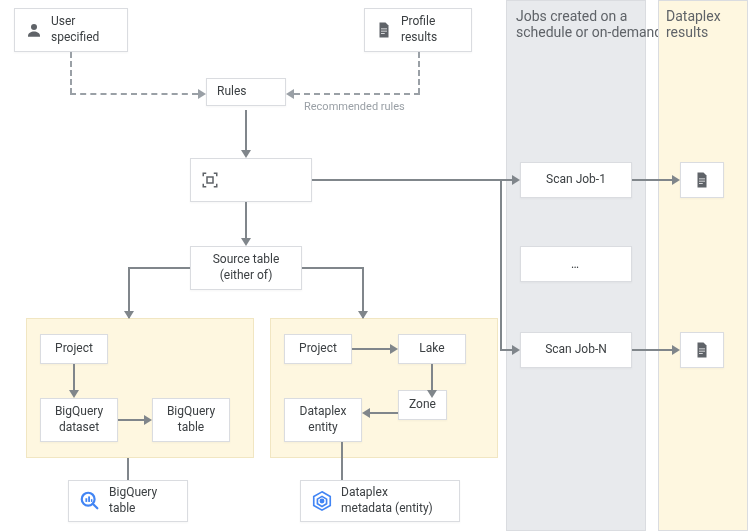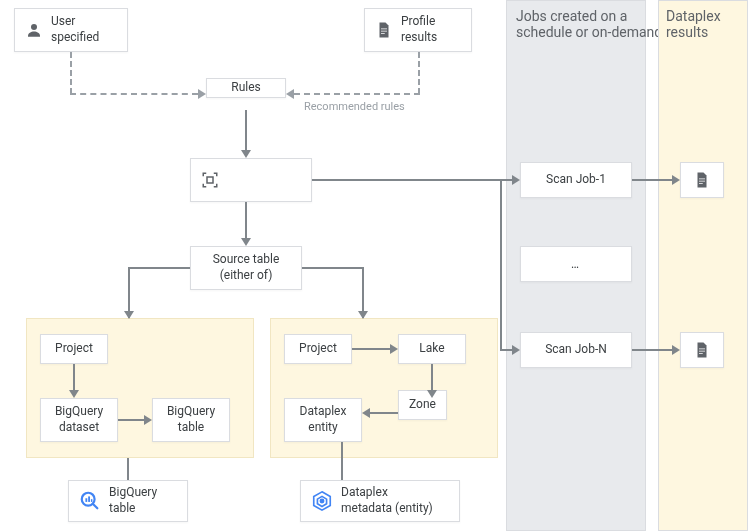--- a/index.html
+++ b/index.html
@@ -96,21 +96,21 @@
   <span class="icon">
     <svg viewBox="0 0 24 24" fill="#5f6368">
         <path d="M6 2h8l4 4v16H6z"></path>
         <path fill="#fff" d="M8 10h8v1H8zm0 3h8v1H8zm0 3h5v1H8z"></path>
       </svg>
   </span>
   <span class="label">Profile
 results</span>
 </div>
 
-<div class="node" style="left:206px; top:78px; width:80px; height:20px; justify-content:center;">
+<div class="node" style="left:206px; top:78px; width:80px; height:28px; ">
   <span class="label">Rules</span>
 </div>
 
 <div class="caption" style="left:304px; top:100px;">Recommended rules</div>
 
 <div class="node" style="left:190px; top:158px; width:122px; height:44px;">
   <span class="icon">
     <svg viewBox="0 0 24 24" fill="none" stroke="#5f6368" stroke-width="2">
         <path d="M3 7V3h4M21 7V3h-4M3 17v4h4M21 17v4h-4"></path>
         <rect x="8" y="8" width="8" height="8"></rect>

